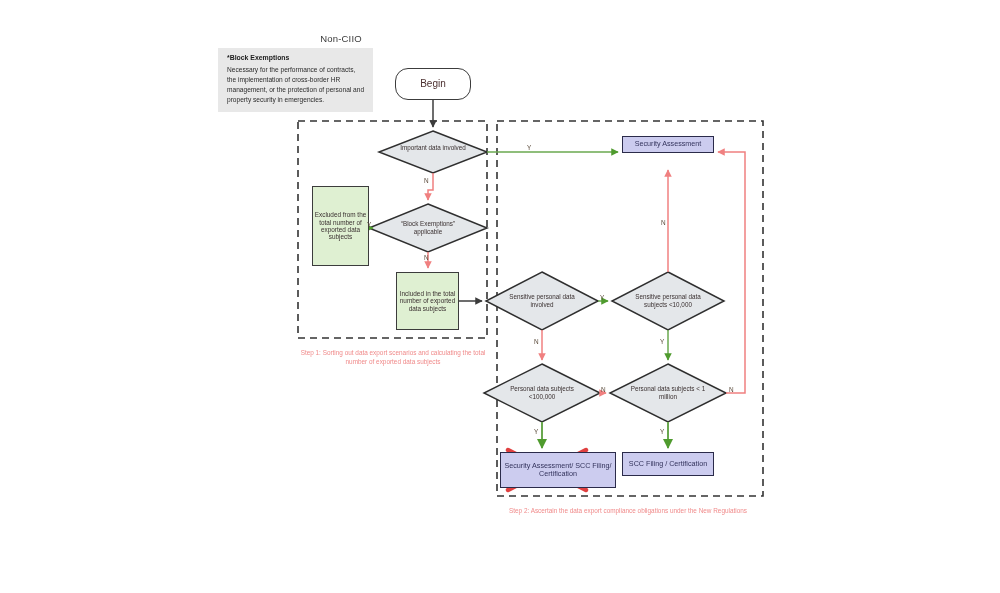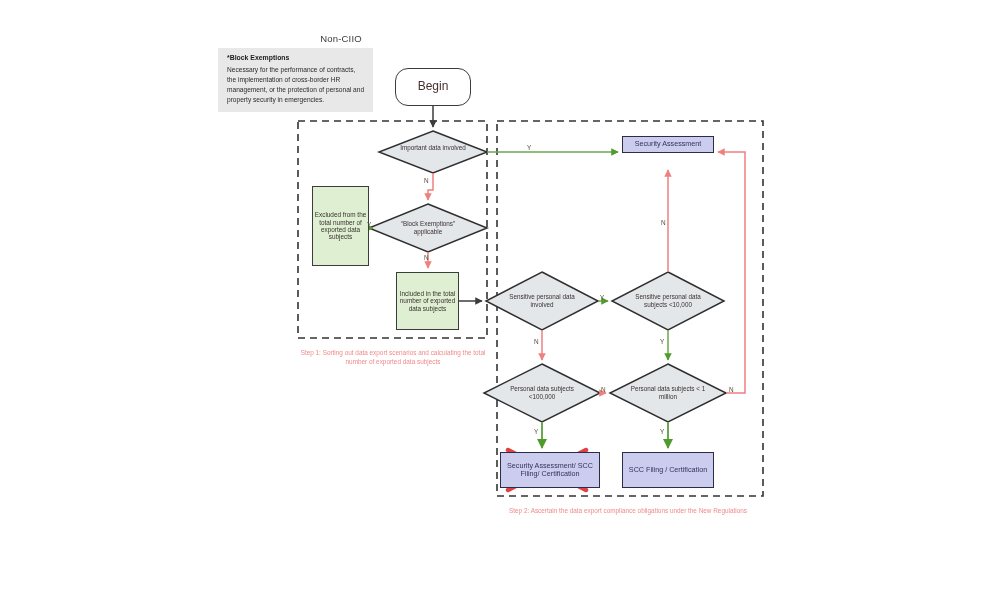--- a/index.html
+++ b/index.html
@@ -70,25 +70,25 @@
     margin-bottom: 1px;
     color: #1c1c1c;
   }
   .note-body { display: block; }
 
   
   .terminator {
     left: 395px;
     top: 68px;
     width: 76px;
-    height: 38px;
+    height: 32px;
     border: 1.4px solid #3c3c3c;
     border-radius: 13px;
     background: #ffffff;
-    font-size: 12px;
+    font-size: 10px;
     color: #4b2f2f;
   }
   
   .diamond-label {
     position: absolute;
     text-align: center;
     font-size: 6.3px;
     color: #3a3030;
     line-height: 1.25;
     pointer-events: none;
@@ -102,22 +102,22 @@
   }
   .box-purple {
     border: 1.3px solid #2b2b4a;
     background: #ccccef;
     font-size: 7.2px;
     color: #33335c;
   }
   #node-excluded   { left: 312px; top: 186px; width: 57px; height: 80px; }
   #node-included   { left: 396px; top: 272px; width: 63px; height: 58px; }
   #node-security-assessment { left: 622px; top: 136px; width: 92px; height: 17px; }
-  #node-scc-filing { left: 622px; top: 452px; width: 92px; height: 36px; }
-  #node-sa-scc-filing { left: 500px; top: 452px; width: 100px; height: 36px; }
+  #node-scc-filing { left: 622px; top: 452px; width: 92px; height: 24px; }
+  #node-sa-scc-filing { left: 500px; top: 452px; width: 116px; height: 36px; }
 
   
   .edge-label {
     position: absolute;
     font-size: 6.4px;
     color: #5a4a3a;
     pointer-events: none;
     white-space: nowrap;
   }
   

